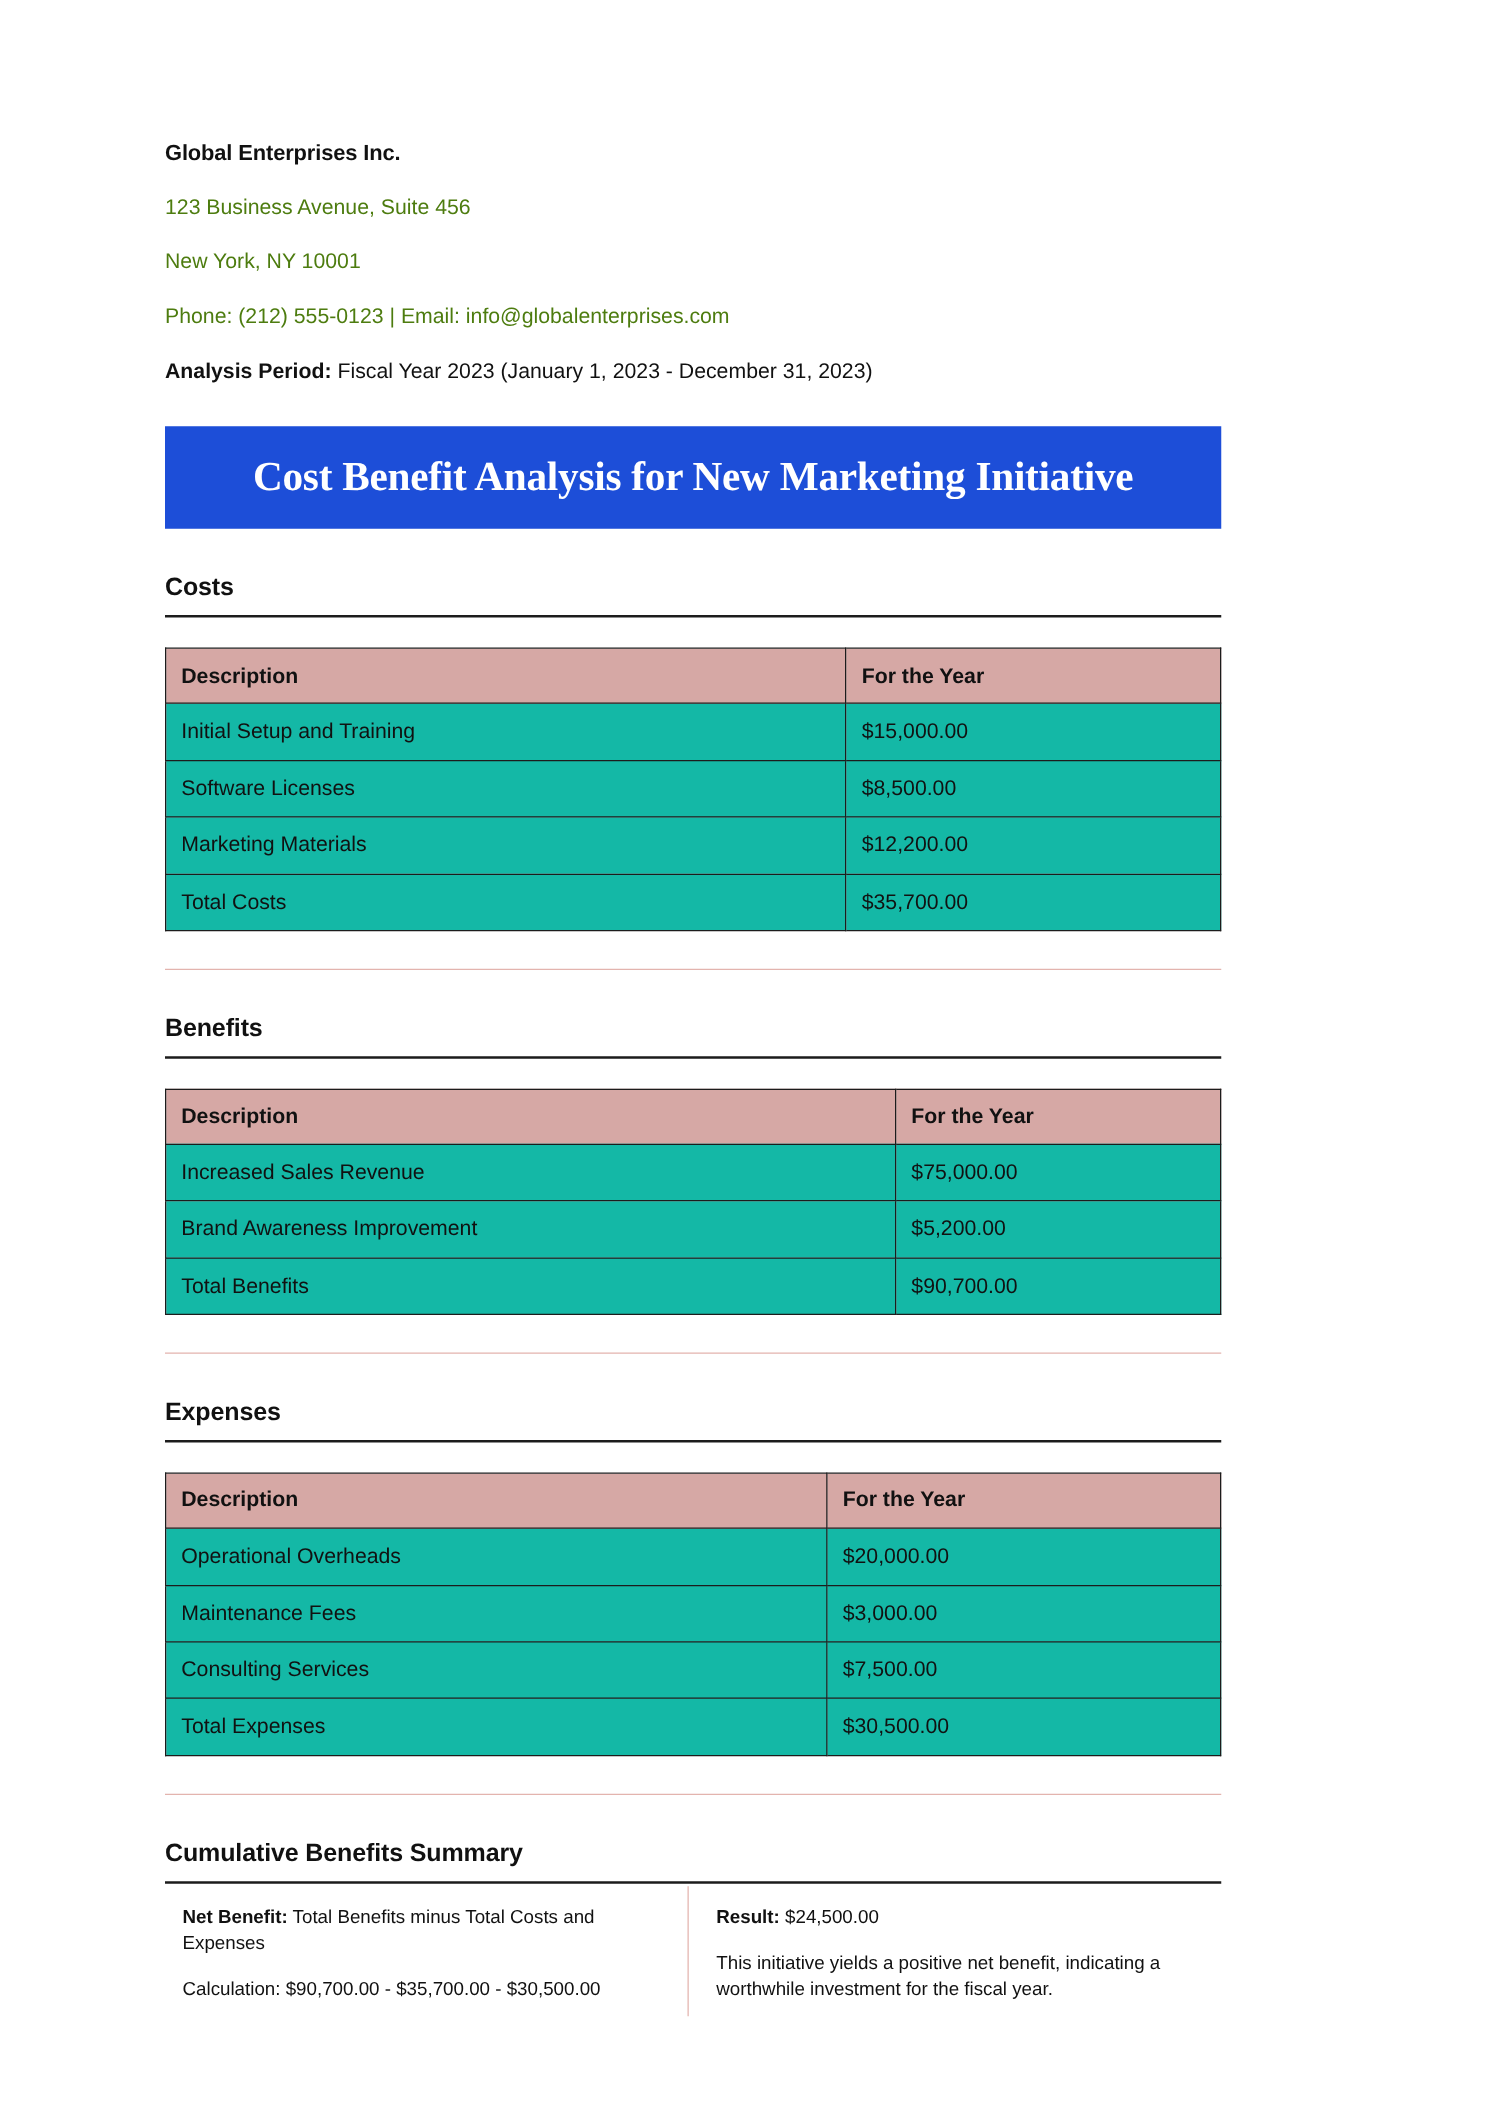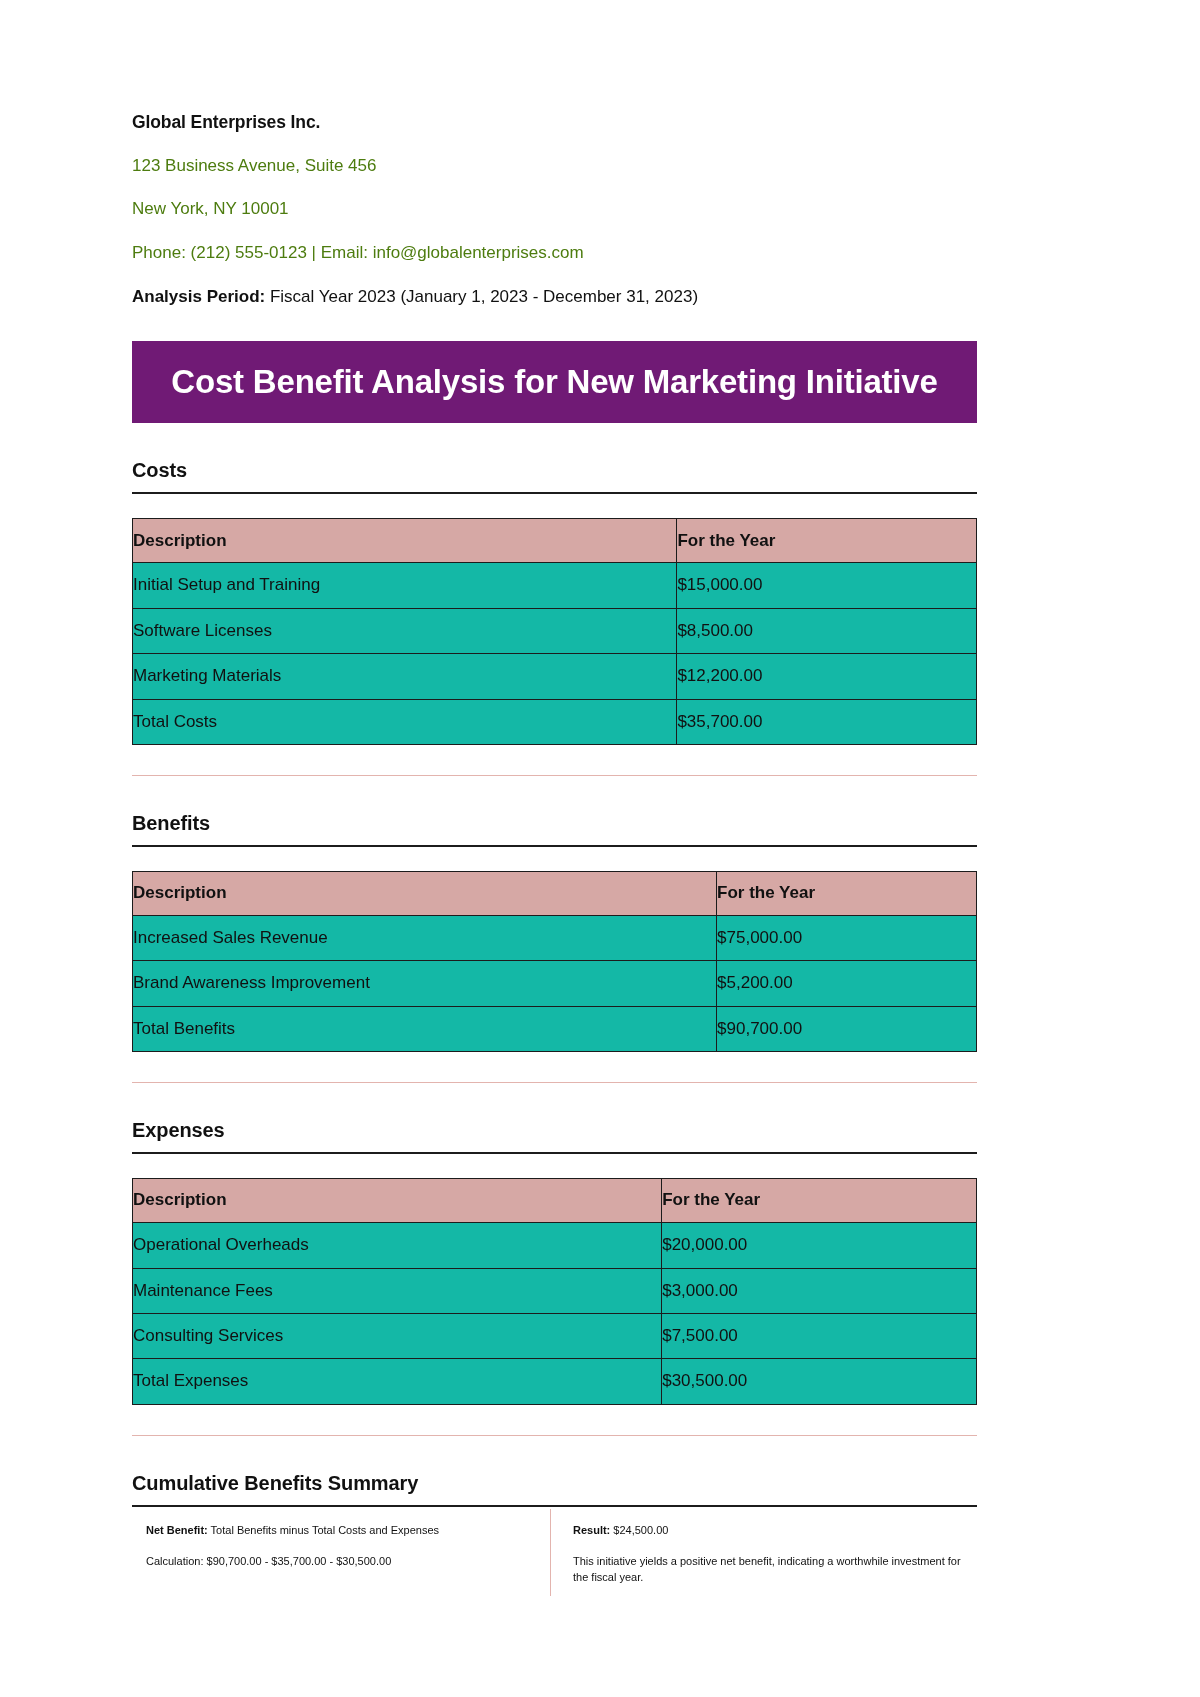--- a/index.html
+++ b/index.html
@@ -45,28 +45,29 @@
     margin: 23px 0 0 0;
     line-height: 1.25;
   }
   .analysis-period .lbl {
     font-weight: bold;
   }
 
   
   .title-banner {
     margin-top: 34px;
-    background: #701a75;
+    background: #1d4ed8;
     color: #ffffff;
     height: 82px;
     display: flex;
     align-items: center;
     justify-content: center;
     padding: 0 14px;
     box-sizing: border-box;
+    font-family: Liberation Serif, serif;
   }
   .title-banner h1 {
     margin: 0;
     font-size: 33px;
     font-weight: bold;
     letter-spacing: -0.2px;
     text-align: center;
     line-height: 1.1;
     white-space: nowrap;
   }
@@ -91,21 +92,21 @@
   
   table.cb-table {
     width: 100%;
     border-collapse: collapse;
     table-layout: fixed;
     font-size: 17px;
   }
   table.cb-table th,
   table.cb-table td {
     border: 1.6px solid #1c1c1c;
-    padding: 12px 0;
+    padding: 12px 12px;
     line-height: 1.2;
     box-sizing: border-box;
   }
   table.cb-table thead th {
     background: #d6a8a5;
     font-weight: bold;
     text-align: left;
     height: 44px;
     padding-top: 11px;
     padding-bottom: 11px;
@@ -153,21 +154,21 @@
     padding: 14px 26px 10px 14px;
   }
   .summary-right {
     flex: 1;
     padding: 14px 10px 10px 22px;
     border-left: 1.5px solid #e3b4ae;
   }
   .summary-left p,
   .summary-right p {
     margin: 0 0 16px 0;
-    font-size: 11px;
+    font-size: 15px;
     line-height: 1.42;
   }
   .summary-left p:last-child,
   .summary-right p:last-child {
     margin-bottom: 0;
   }
   .summary-left .bold-lead,
   .summary-right .bold-lead {
     font-weight: bold;
   }

